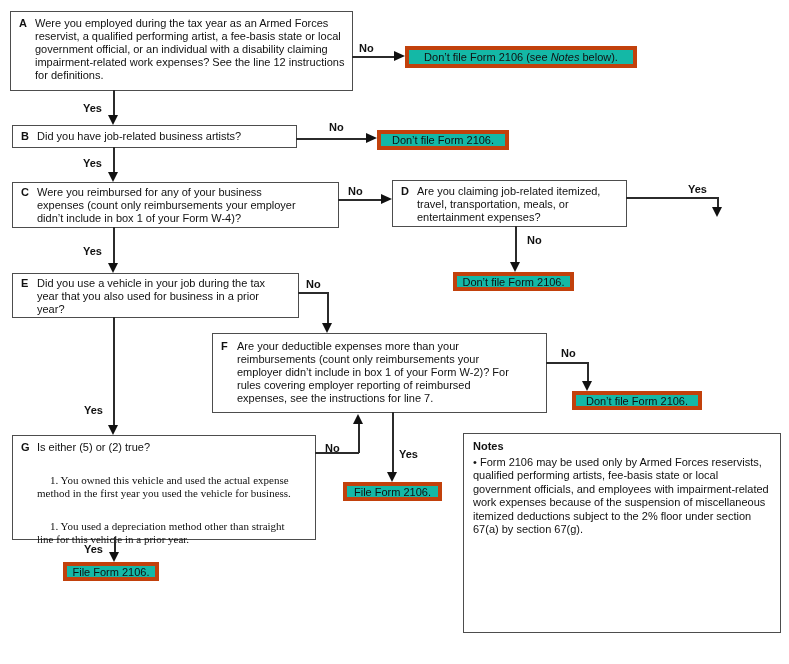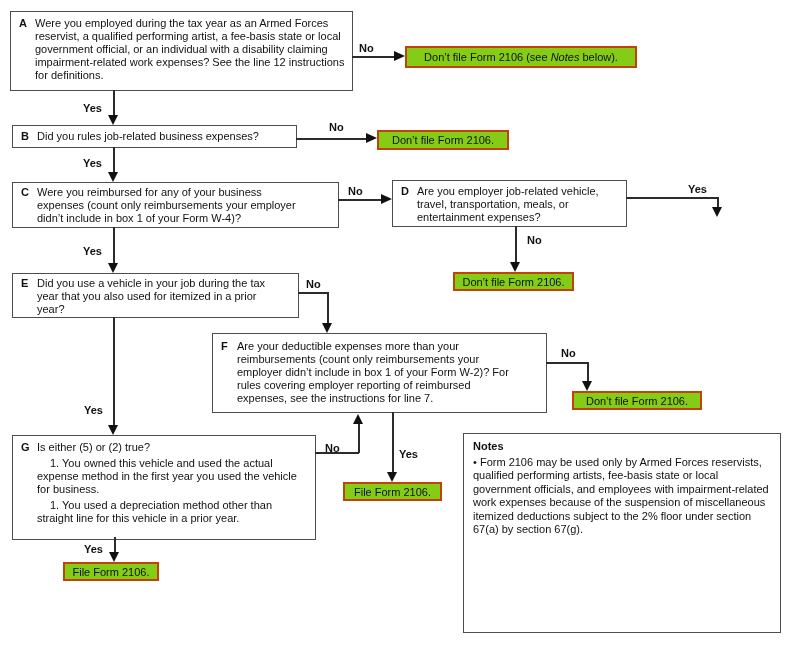--- a/index.html
+++ b/index.html
@@ -9,25 +9,25 @@
     overflow:hidden;
   }
   
   .box{
     position:absolute;box-sizing:border-box;background:#ffffff;
     border:1px solid #4d4d4d;display:flex;align-items:flex-start;
     font-size:11px;line-height:13px;padding:4px 4px 2px 8px;
   }
   .letter{font-weight:bold;width:16px;flex:none;}
   .btext{flex:none;}
-  .gitem{text-indent:13px;margin-top:3px;}
+  .gitem{text-indent:13px;margin-top:20px;font-family:Liberation Serif, serif;}
   
   .tbox{
-    position:absolute;box-sizing:border-box;background:#84cc16;
-    border:2px solid #c2410c;font-size:11px;display:flex;
+    position:absolute;box-sizing:border-box;background:#14b8a6;
+    border:4px solid #c2410c;font-size:11px;display:flex;
     align-items:center;justify-content:center;white-space:pre;
   }
   .tbox.multiline{white-space:normal;justify-content:flex-start;align-items:flex-start;
     padding:4px 0 0 8px;line-height:13px;display:block;}
   
   .lbl{position:absolute;font-weight:bold;font-size:11px;line-height:12px;text-align:center;}
   
   .ln{position:absolute;background:#2b2b2b;}
   
   .ah{position:absolute;width:0;height:0;}
@@ -50,36 +50,36 @@
 
 <div class="stage">
 
   <div class="box" style="left:10px;top:11px;width:343px;height:80px;padding-top:5px">
     <span class="letter">A</span>
     <div class="btext" style="width:310px">Were you employed during the tax year as an Armed Forces reservist, a qualified performing artist, a fee-basis state or local government official, or an individual with a disability claiming impairment-related work expenses? See the line 12 instructions for definitions.</div>
   </div>
 
   <div class="box" style="left:12px;top:125px;width:285px;height:23px;padding-top:4px">
     <span class="letter">B</span>
-    <div class="btext">Did you rules job-related business expenses?</div>
+    <div class="btext">Did you have job-related business artists?</div>
   </div>
 
   <div class="box" style="left:12px;top:182px;width:327px;height:46px;padding-top:3px">
     <span class="letter">C</span>
     <div class="btext" style="width:262px">Were you reimbursed for any of your business expenses (count only reimbursements your employer didn’t include in box 1 of your Form W-4)?</div>
   </div>
 
   <div class="box" style="left:392px;top:180px;width:235px;height:47px;padding-top:4px">
     <span class="letter">D</span>
-    <div class="btext" style="width:200px">Are you employer job-related vehicle, travel, transportation, meals, or entertainment expenses?</div>
+    <div class="btext" style="width:200px">Are you claiming job-related itemized, travel, transportation, meals, or entertainment expenses?</div>
   </div>
 
   <div class="box" style="left:12px;top:273px;width:287px;height:45px;padding-top:3px">
     <span class="letter">E</span>
-    <div class="btext" style="width:240px">Did you use a vehicle in your job during the tax year that you also used for itemized in a prior year?</div>
+    <div class="btext" style="width:240px">Did you use a vehicle in your job during the tax year that you also used for business in a prior year?</div>
   </div>
 
   <div class="box" style="left:212px;top:333px;width:335px;height:80px;padding-top:6px">
     <span class="letter">F</span>
     <div class="btext" style="width:272px">Are your deductible expenses more than your reimbursements (count only reimbursements your employer didn’t include in box 1 of your Form W-2)? For rules covering employer reporting of reimbursed expenses, see the instructions for line 7.</div>
   </div>
 
   <div class="box" style="left:12px;top:435px;width:304px;height:105px;padding-top:5px">
     <span class="letter">G</span>
     <div class="btext" style="width:262px">

